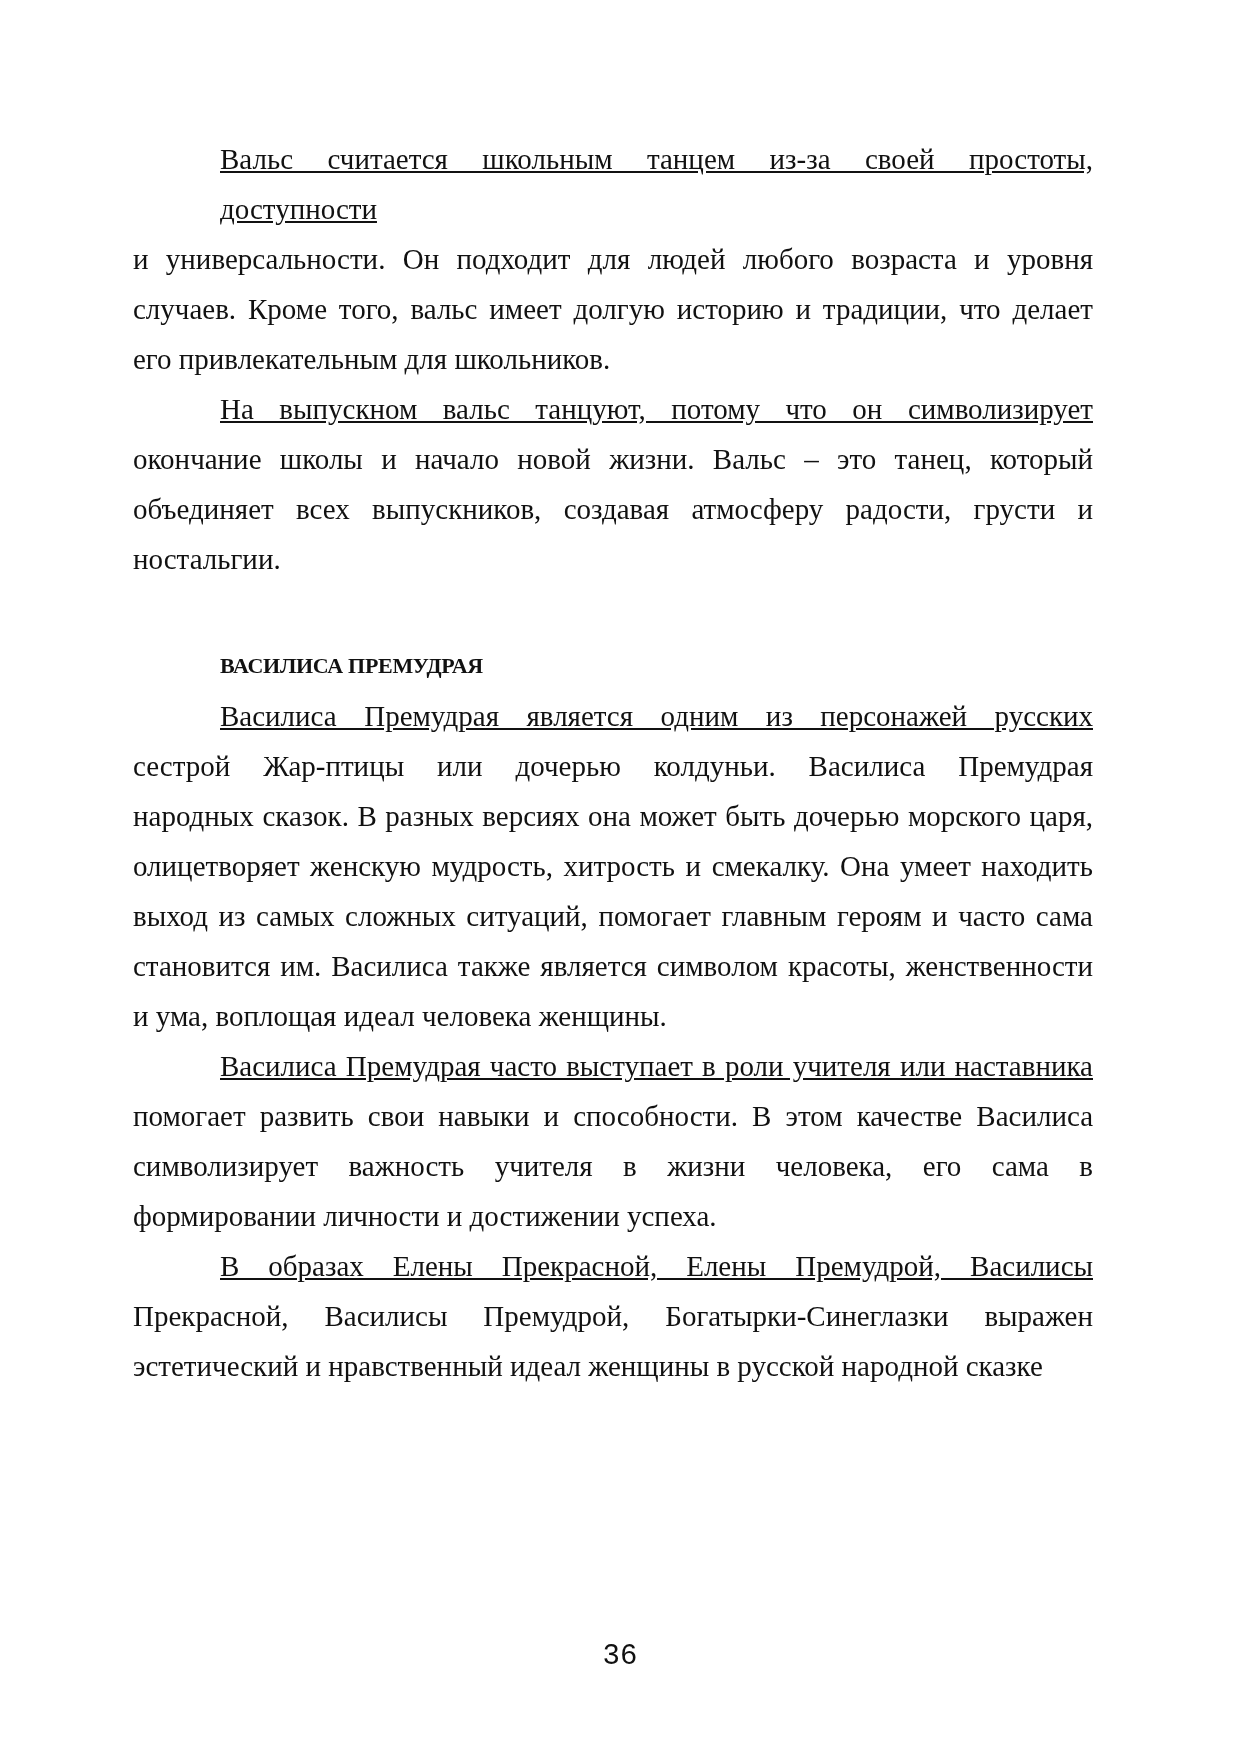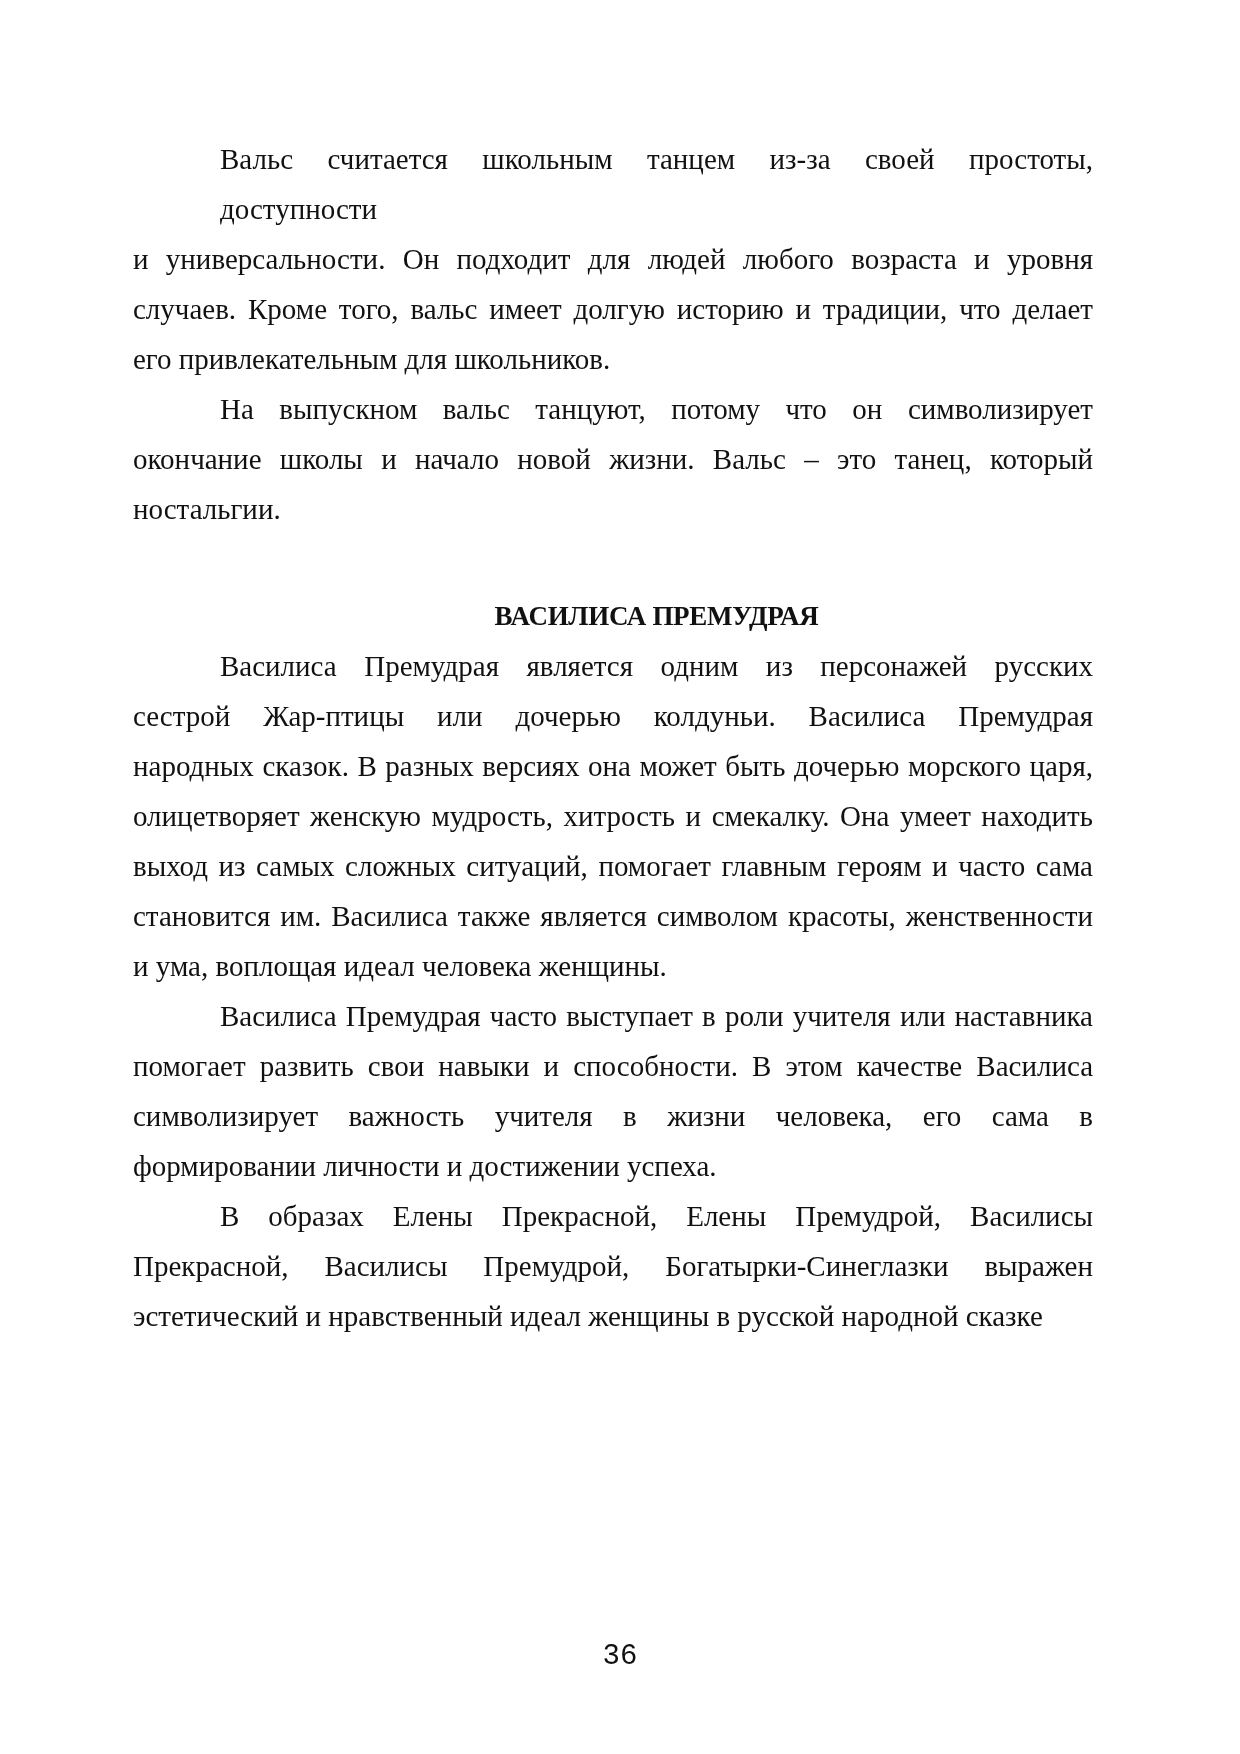--- a/index.html
+++ b/index.html
@@ -21,29 +21,28 @@
   }
   .para { margin: 0; }
   .line {
     font-size: 29px;
     line-height: 50px;
     white-space: normal;
     text-align: justify;
     text-align-last: justify;
   }
   .line.last { text-align-last: left; }
-  .line.indent { padding-left: 87px; }
+  .line.indent { padding-left: 87px; text-decoration: underline; }
   .heading {
-    font-size: 27px;
+    font-size: 22px;
     line-height: 50px;
     font-weight: bold;
     padding-left: 87px;
     margin-top: 57px;
     letter-spacing: -0.3px;
-    text-align: center;
   }
   .page-number {
     position: absolute;
     top: 1632px;
     left: 0;
     width: 100%;
     text-align: center;
     font-size: 29px;
     line-height: 50px;
     font-family: Liberation Mono, monospace;
@@ -58,20 +57,21 @@
     <div class="para">
       <div class="line indent">Вальс считается школьным танцем из-за своей простоты, доступности</div>
       <div class="line">и универсальности. Он подходит для людей любого возраста и уровня</div>
       <div class="line">случаев. Кроме того, вальс имеет долгую историю и традиции, что делает</div>
       <div class="line last">его привлекательным для школьников.</div>
     </div>
 
     <div class="para">
       <div class="line indent">На выпускном вальс танцуют, потому что он символизирует</div>
       <div class="line">окончание школы и начало новой жизни. Вальс – это танец, который</div>
+      <div class="line">объединяет всех выпускников, создавая атмосферу радости, грусти и</div>
       <div class="line last">ностальгии.</div>
     </div>
 
     <div class="heading">ВАСИЛИСА ПРЕМУДРАЯ</div>
 
     <div class="para">
       <div class="line indent">Василиса Премудрая является одним из персонажей русских</div>
       <div class="line">сестрой Жар-птицы или дочерью колдуньи. Василиса Премудрая</div>
       <div class="line">народных сказок. В разных версиях она может быть дочерью морского царя,</div>
       <div class="line">олицетворяет женскую мудрость, хитрость и смекалку. Она умеет находить</div>

